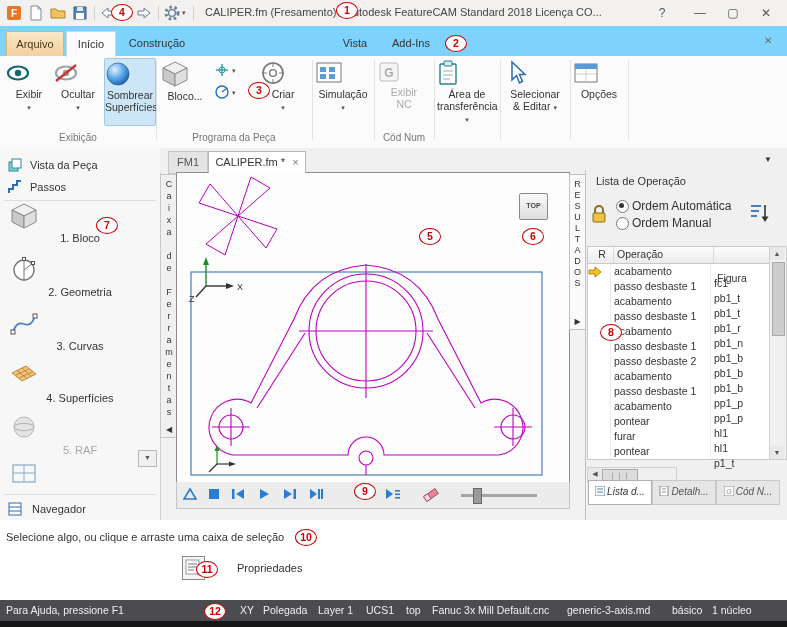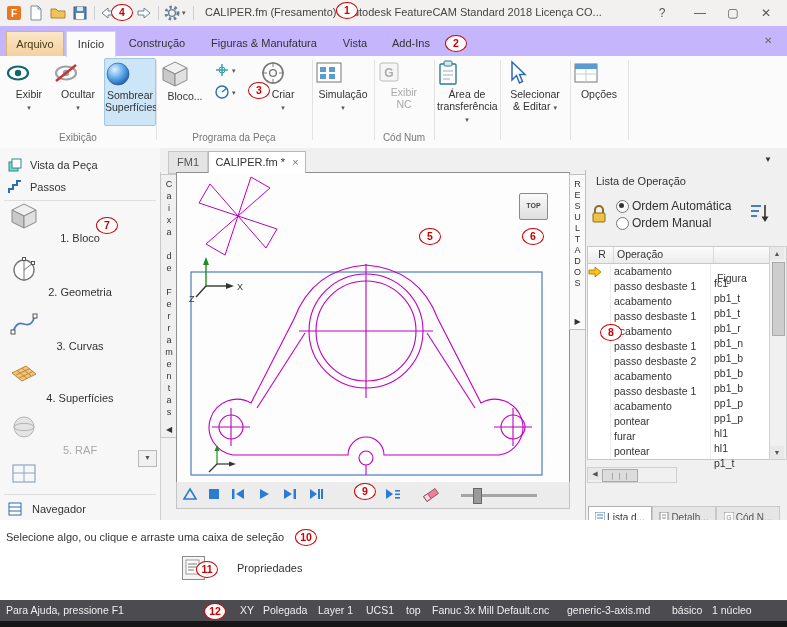--- a/index.html
+++ b/index.html
@@ -7,21 +7,21 @@
   #window{position:relative;width:787px;height:627px;background:#ffffff;overflow:hidden;font-size:11px;color:#333;}
   .abs{position:absolute;}
   svg{display:block;}
   
   #titlebar{position:absolute;left:0;top:0;width:787px;height:26px;background:#f2f1f0;}
   .tb-icon{position:absolute;top:5px;width:16px;height:16px;}
   .tb-sep{position:absolute;top:6px;width:1px;height:14px;background:#cfcfcf;}
   #title-text{position:absolute;left:205px;top:6px;white-space:nowrap;color:#444;font-size:11px;}
   .winctl{position:absolute;top:0;width:28px;height:26px;text-align:center;line-height:26px;color:#555;font-size:12px;cursor:default;}
   
-  #menurow{position:absolute;left:0;top:26px;width:787px;height:30px;background:#c4b5fd;border-bottom:5px solid #3b82f6;}
+  #menurow{position:absolute;left:0;top:26px;width:787px;height:30px;background:#7dd3fc;border-bottom:5px solid #3b82f6;}
   .mtab{position:absolute;top:5px;height:25px;line-height:24px;text-align:center;color:#333;}
   .mtab.active{background:#fbfbfb;border:1px solid #d5d5d5;border-bottom:none;z-index:2;}
   .mtab.arquivo{background:linear-gradient(#fbe7c6,#f3cf9e);border:1px solid #dcb271;color:#4a3a1a;}
   
   #ribbon{position:absolute;left:0;top:56px;width:787px;height:92px;background:#fbfbfb;border-bottom:1px solid #dcdcdc;}
   .vsep{position:absolute;top:4px;height:80px;width:1px;background:#e3e3e3;}
   .rgroup{position:absolute;top:0;height:92px;}
   .rbtn{position:absolute;text-align:center;color:#333;font-size:10.5px;line-height:12px;}
   .rbtn .ic{display:block;margin:0 auto 2px auto;}
   .rbtn.sel{background:#cde6f7;border:1px solid #9ec7e8;border-radius:2px;}
@@ -66,21 +66,21 @@
   .oprow{display:flex;height:15px;font-size:10.5px;align-items:center;}
   .oprow div{height:15px;line-height:15px;overflow:hidden;white-space:nowrap;}
   .c-r{width:22px;border-right:1px solid #ececec;text-align:center;}
   .c-op{width:96px;border-right:1px solid #ececec;padding-left:3px;}
   .c-fig{flex:1;padding-left:3px;margin-top:24px;}
   .vscroll{position:absolute;left:183px;top:76px;width:16px;height:212px;background:#f0f0f0;border:1px solid #d0d0d0;}
   .scr-arrow{position:absolute;left:0;width:14px;height:13px;font-size:7px;color:#555;text-align:center;line-height:13px;background:#e8e8e8;}
   .vthumb{position:absolute;left:2px;top:15px;width:11px;height:72px;background:#cdcdcd;border:1px solid #aaa;}
   #hscroll{position:absolute;left:1px;top:297px;width:88px;height:14px;background:#f0f0f0;border:1px solid #d0d0d0;}
   #hthumb{position:absolute;left:14px;top:1px;width:34px;height:11px;background:#dcdcdc;border:1px solid #aaa;text-align:center;font-size:7px;line-height:11px;color:#888;letter-spacing:1px;}
-  .ptab{position:absolute;top:336px;width:62px;height:23px;line-height:21px;font-size:10px;text-align:center;overflow:hidden;}
+  .ptab{position:absolute;top:310px;width:62px;height:23px;line-height:21px;font-size:10px;text-align:center;overflow:hidden;font-style:italic;}
   .ptab.active{background:#ffffff;border:1px solid #b0b0b0;}
   .ptab.inactive{background:#e6e6e6;border:1px solid #c8c8c8;color:#555;}
   .ptab svg{display:inline-block;vertical-align:-1px;margin-right:2px;}
   
   #hintrow{position:absolute;left:0;top:520px;width:787px;height:28px;background:#ffffff;}
   #propsrow{position:absolute;left:0;top:548px;width:787px;height:52px;background:#ffffff;}
   #props-btn{position:absolute;left:182px;top:8px;width:21px;height:22px;background:#f5f5f5;border:1px solid #8a8a8a;}
   #statusbar{position:absolute;left:0;top:600px;width:787px;height:21px;background:#4c4c50;color:#efefef;font-size:10.5px;}
   #statusbar span{position:absolute;top:4px;white-space:nowrap;}
   #taskstrip{position:absolute;left:0;top:621px;width:787px;height:6px;background:#161616;}
@@ -141,21 +141,20 @@
     <span class="winctl" style="left:648px">?</span>
     <span class="winctl" style="left:686px">—</span>
     <span class="winctl" style="left:719px">▢</span>
     <span class="winctl" style="left:752px">✕</span>
   </div>
 
   <div id="menurow">
     <span class="mtab arquivo" style="left:6px;width:56px">Arquivo</span>
     <span class="mtab active" style="left:66px;width:48px">Início</span>
     <span class="mtab" style="left:118px;width:78px">Construção</span>
-    <span class="mtab" style="left:200px;width:128px">Figuras &amp; Manufatura</span>
     <span class="mtab" style="left:332px;width:46px">Vista</span>
     <span class="mtab" style="left:382px;width:58px">Add-Ins</span>
     <span class="abs" style="left:764px;top:9px;font-size:10px;color:#666">✕</span>
   </div>
 
   <div id="ribbon">
 
     <div class="rgroup" style="left:2px;width:152px">
       <div class="rbtn" style="left:4px;top:4px;width:46px">
         <span class="ic">

